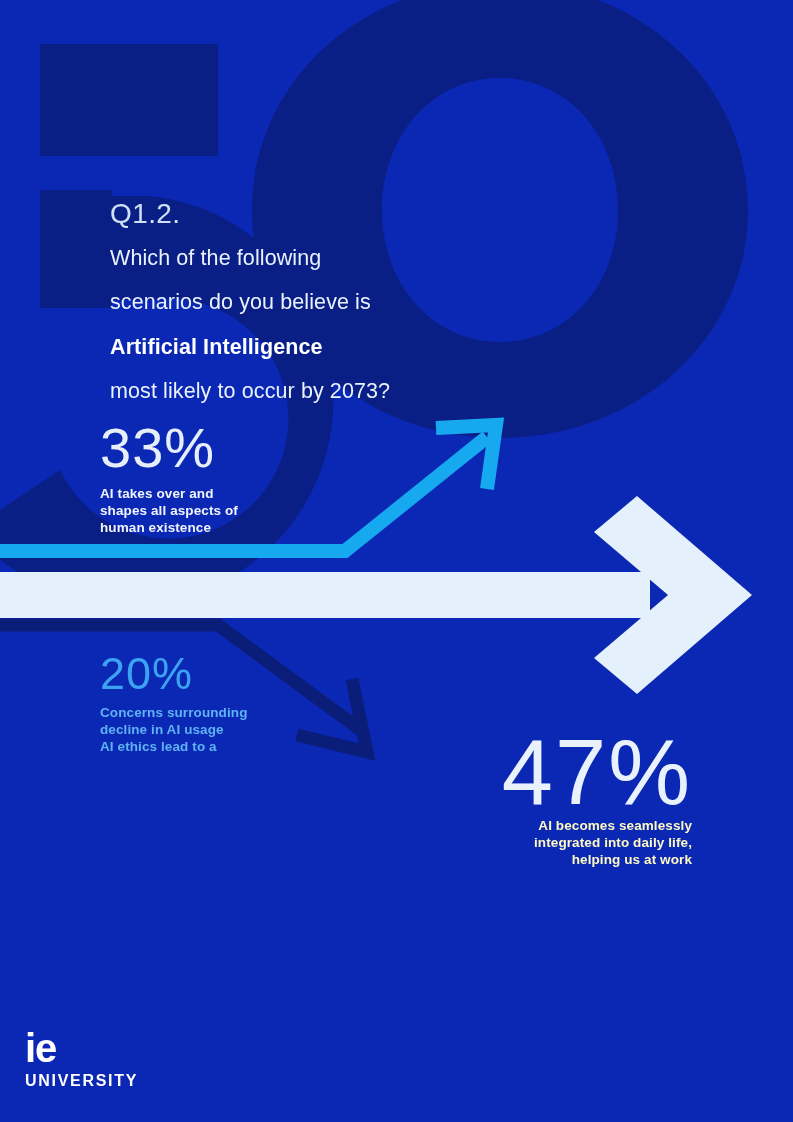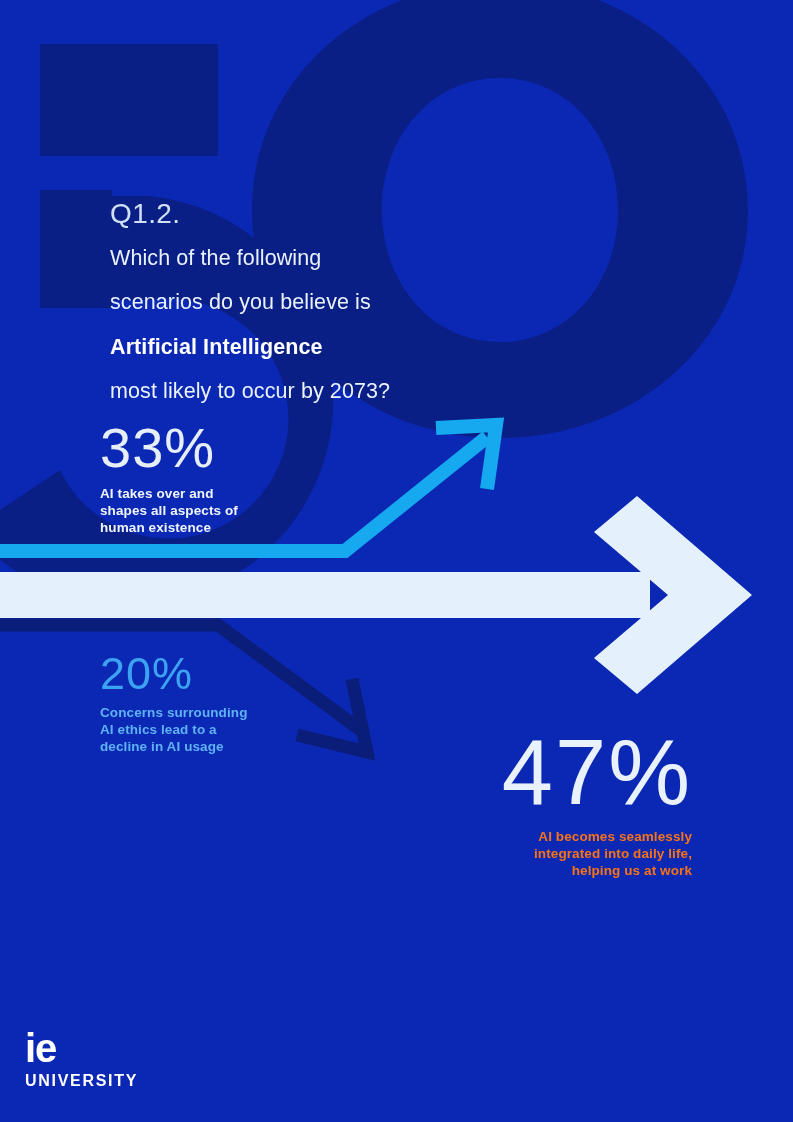--- a/index.html
+++ b/index.html
@@ -44,21 +44,21 @@
   #stat-33{left:100px;top:421px;width:250px;}
   #stat-33 .pct{font-size:56px;color:#e6eefb;}
   #stat-33 .cap{font-size:13.5px;color:#f0f5fd;margin-top:9px;}
 
   #stat-20{left:100px;top:652px;width:260px;}
   #stat-20 .pct{font-size:45px;color:#3ba3f2;}
   #stat-20 .cap{font-size:13.5px;color:#5fb2f3;margin-top:8px;}
 
   #stat-47{right:101px;top:727px;width:330px;text-align:right;}
   #stat-47 .pct{font-size:92px;color:#e9f1fc;letter-spacing:2px;}
-  #stat-47 .cap{font-size:13.5px;color:#f97316;margin-top:11px;}
+  #stat-47 .cap{font-size:13.5px;color:#fef9c3;}
 
   
   #logo{position:absolute;left:25px;top:1030px;z-index:7;}
   #logo-mark{
     font-size:40px;font-weight:700;color:#ffffff;
     line-height:0.92;letter-spacing:-1px;
   }
   #logo-word{
     font-size:16px;font-weight:700;color:#ffffff;
     letter-spacing:1.7px;margin-top:5px;
@@ -117,22 +117,22 @@
       <span>AI takes over and</span>
       <span>shapes all aspects of</span>
       <span>human existence</span>
     </div>
   </div>
 
   <div class="stat" id="stat-20">
     <div class="pct">20%</div>
     <div class="cap">
       <span>Concerns surrounding</span>
+      <span>decline in AI usage</span>
       <span>AI ethics lead to a</span>
-      <span>decline in AI usage</span>
     </div>
   </div>
 
   <div class="stat" id="stat-47">
     <div class="pct">47%</div>
     <div class="cap">
       <span>AI becomes seamlessly</span>
       <span>integrated into daily life,</span>
       <span>helping us at work</span>
     </div>

